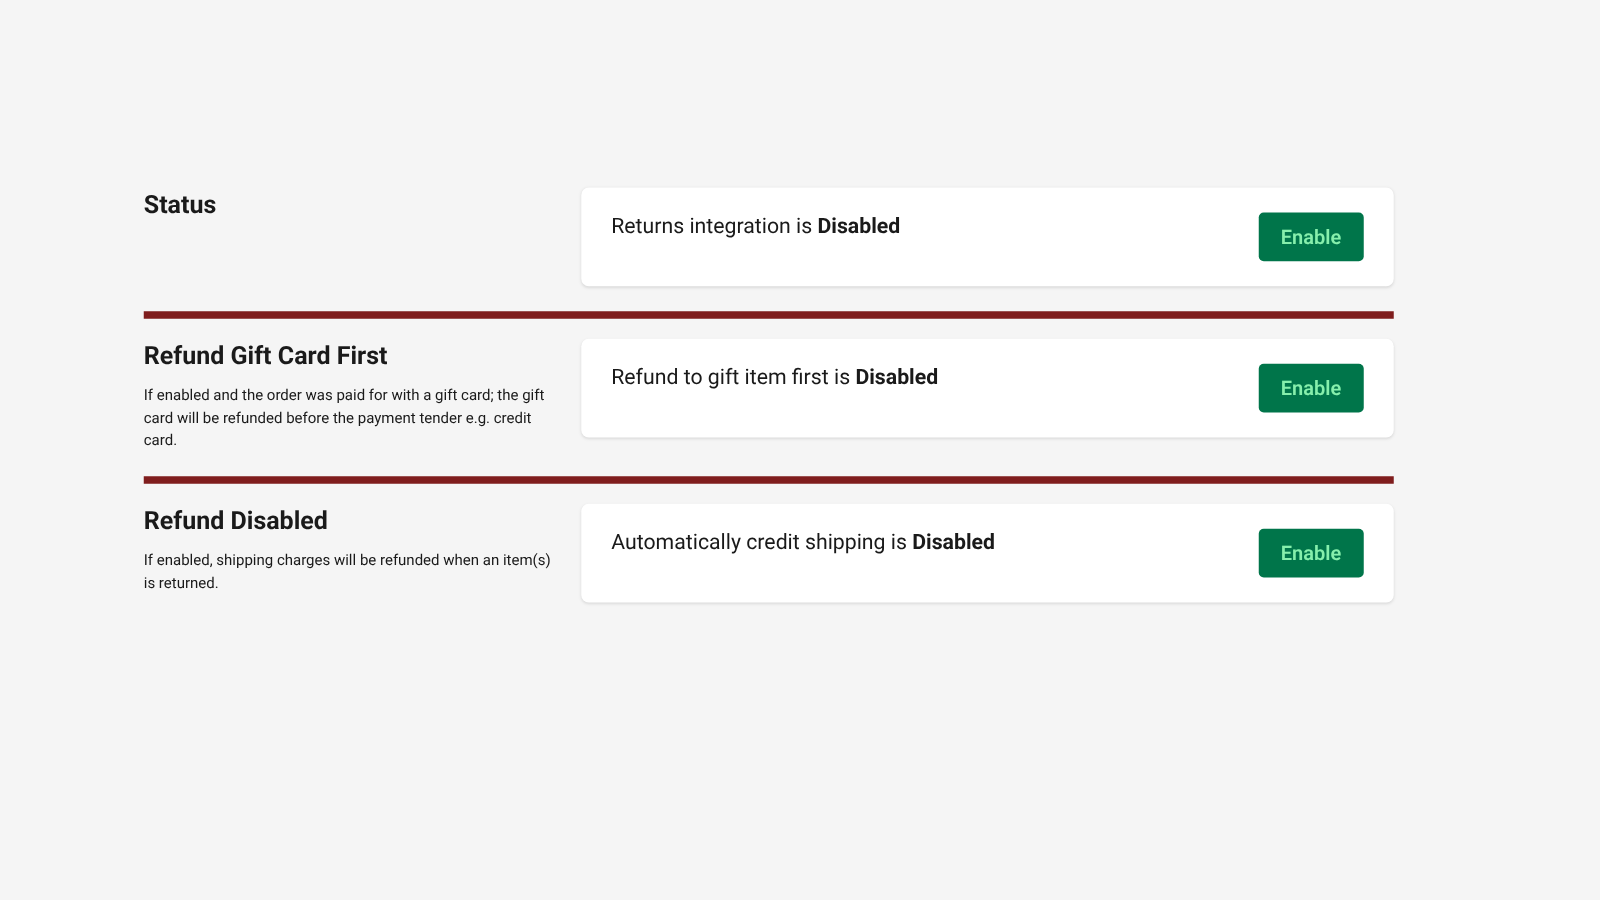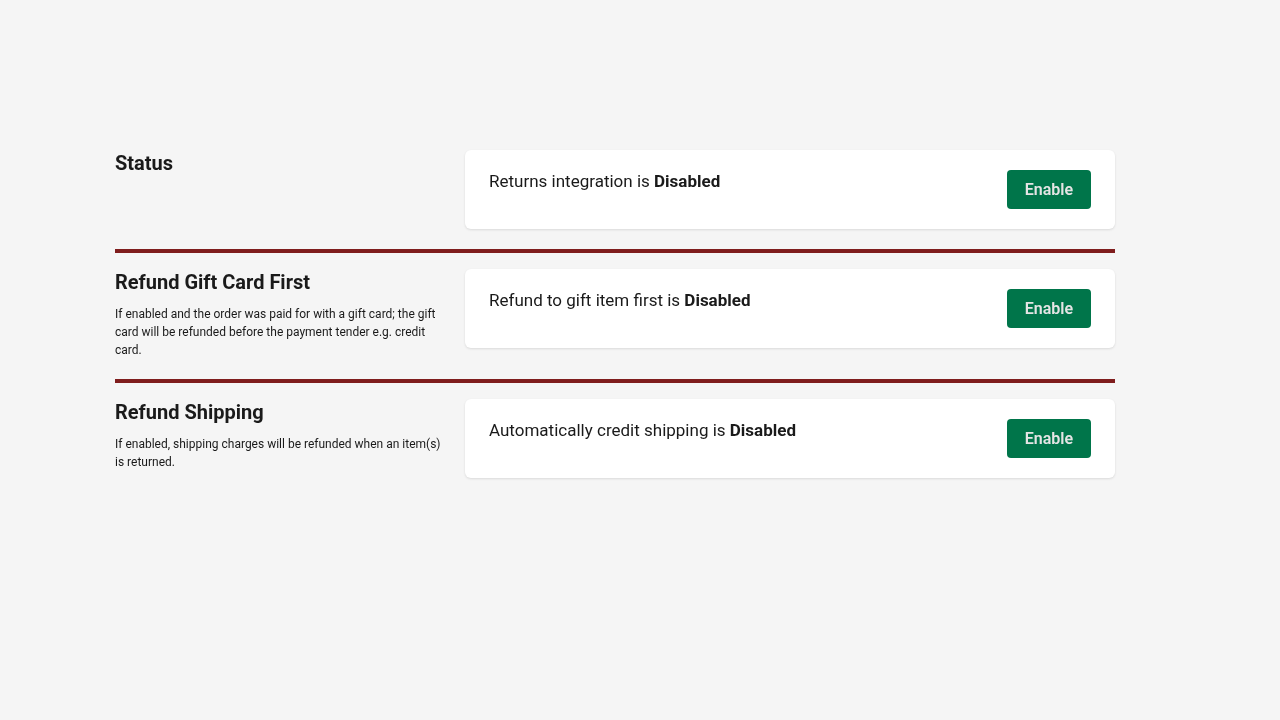--- a/index.html
+++ b/index.html
@@ -13,21 +13,21 @@
       width: 1280px;
       height: 720px;
       overflow: hidden;
     }
     .container {
       padding: 150px 165px 0 115px;
     }
     .section {
       display: flex;
       padding-bottom: 20px;
-      border-bottom: 4px solid #7f1d1d;
+      border-bottom: 6px solid #7f1d1d;
       margin-bottom: 16px;
     }
     .section:last-child {
       border-bottom: none;
     }
     .section-left {
       width: 350px;
       flex-shrink: 0;
       padding-right: 20px;
     }
@@ -59,21 +59,21 @@
     .card-text {
       font-size: 17px;
       color: #1a1a1a;
       line-height: 1.4;
     }
     .card-text strong {
       font-weight: 700;
     }
     .btn-enable {
       background-color: #00754a;
-      color: #e5e5e5;
+      color: #86efac;
       border: none;
       border-radius: 4px;
       padding: 10px 18px;
       font-size: 16px;
       font-weight: 600;
       cursor: pointer;
       font-family: inherit;
     }
   </style>
 </head>
@@ -105,21 +105,21 @@
         <div class="card-text">
           <span>Refund to gift item first is </span><strong>Disabled</strong>
         </div>
         <button class="btn-enable">Enable</button>
       </div>
     </div>
   </div>
 
   <div class="section">
     <div class="section-left">
-      <h2 class="section-title">Refund Shipping</h2>
+      <h2 class="section-title">Refund Disabled</h2>
       <p class="section-description">If enabled, shipping charges will be refunded when an item(s) is returned.</p>
     </div>
     <div class="section-right">
       <div class="card">
         <div class="card-text">
           <span>Automatically credit shipping is </span><strong>Disabled</strong>
         </div>
         <button class="btn-enable">Enable</button>
       </div>
     </div>

